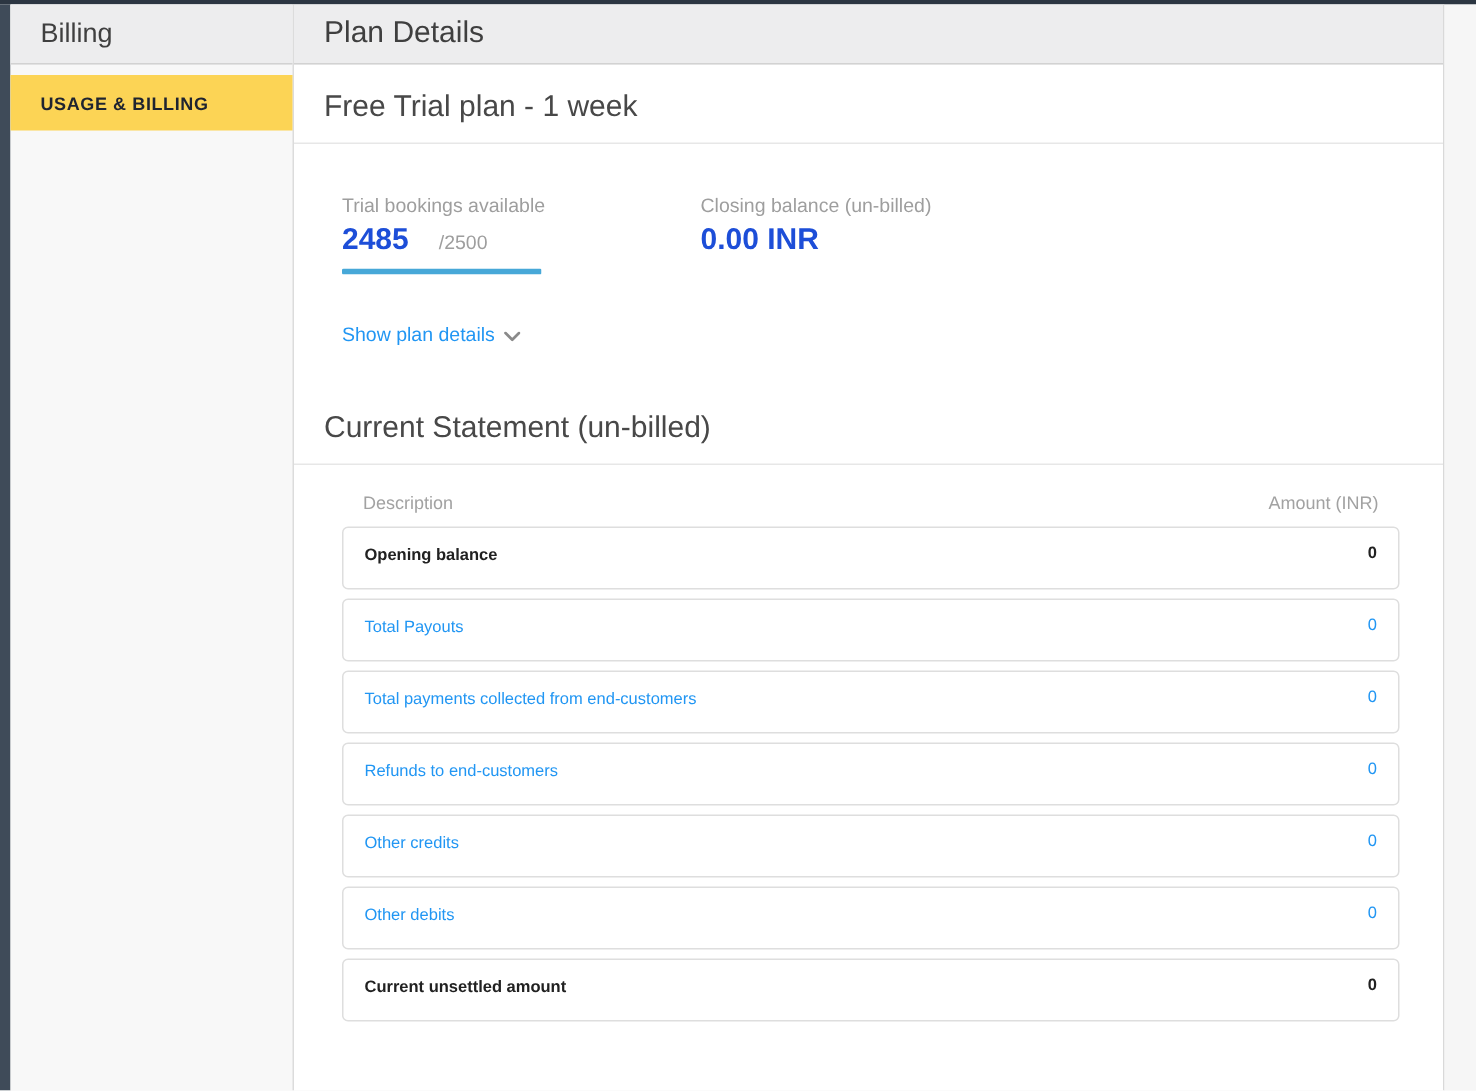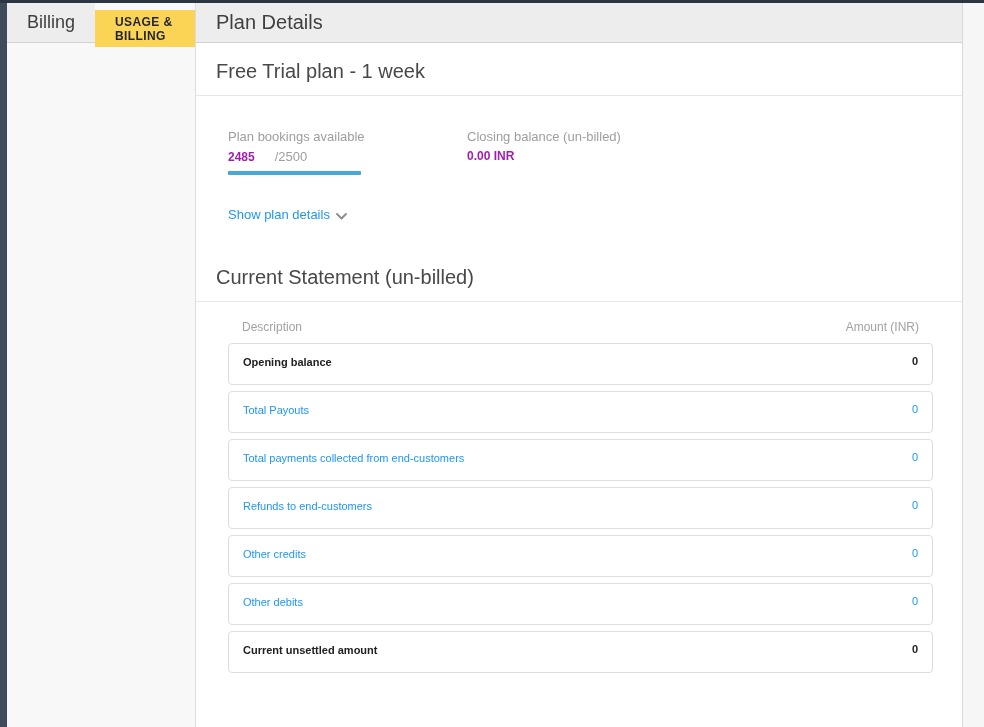--- a/index.html
+++ b/index.html
@@ -13,21 +13,21 @@
   }
   .top-edge { height: 3px; background: #2c3642; flex: none; }
   .app-row { flex: 1; display: flex; min-height: 0; }
   .left-edge { width: 7px; background: #3f4b59; flex: none; }
 
   
   .sidebar {
     width: 189px; flex: none;
     background: #f8f8f8;
     border-right: 1px solid #dcdcdc;
-    display: flex; flex-direction: row;
+    display: flex; flex-direction: column;
   }
   .sidebar-header {
     height: 40px; flex: none;
     background: #ededee;
     border-bottom: 1px solid #d2d2d2;
     display: flex; align-items: center;
     padding: 0 20px;
     font-size: 18px; color: #3f3f3f;
   }
   .sidebar-nav { padding-top: 7px; }
@@ -64,21 +64,21 @@
     font-size: 20px; font-weight: 400; color: #484848;
     padding: 17px 20px 12px 20px;
     border-bottom: 1px solid #e7e7e7;
   }
 
   
   .stats { display: flex; padding: 33px 0 0 32px; }
   .stat-col1 { width: 239px; flex: none; }
   .stat-label { font-size: 13px; color: #9e9e9e; }
   .stat-value-row { margin-top: 5px; display: flex; align-items: baseline; }
-  .stat-value { font-size: 12px; font-weight: bold; color: #a21caf; }
+  .stat-value { font-size: 20px; font-weight: bold; color: #1d4ed8; }
   .stat-total { font-size: 13px; color: #9e9e9e; margin-left: 20px; }
   .progress-track {
     width: 133px; height: 4px; margin-top: 7px;
     background: #d9edf7; border-radius: 1px;
     overflow: hidden;
   }
   .progress-fill { height: 100%; background: #47a8d8; }
 
   .show-details {
     margin: 31px 0 0 32px;
@@ -129,21 +129,21 @@
 
   <div class="main">
     <div class="main-header">
       <span>Plan Details</span>
     </div>
 
     <div class="section-heading">Free Trial plan - 1 week</div>
 
     <div class="stats">
       <div class="stat-col1">
-        <div class="stat-label">Plan bookings available</div>
+        <div class="stat-label">Trial bookings available</div>
         <div class="stat-value-row">
           <span class="stat-value">2485</span>
           <span class="stat-total">/2500</span>
         </div>
         <div class="progress-track">
           <div class="progress-fill" style="width: 100%;"></div>
         </div>
       </div>
       <div class="stat-col2">
         <div class="stat-label">Closing balance (un-billed)</div>

